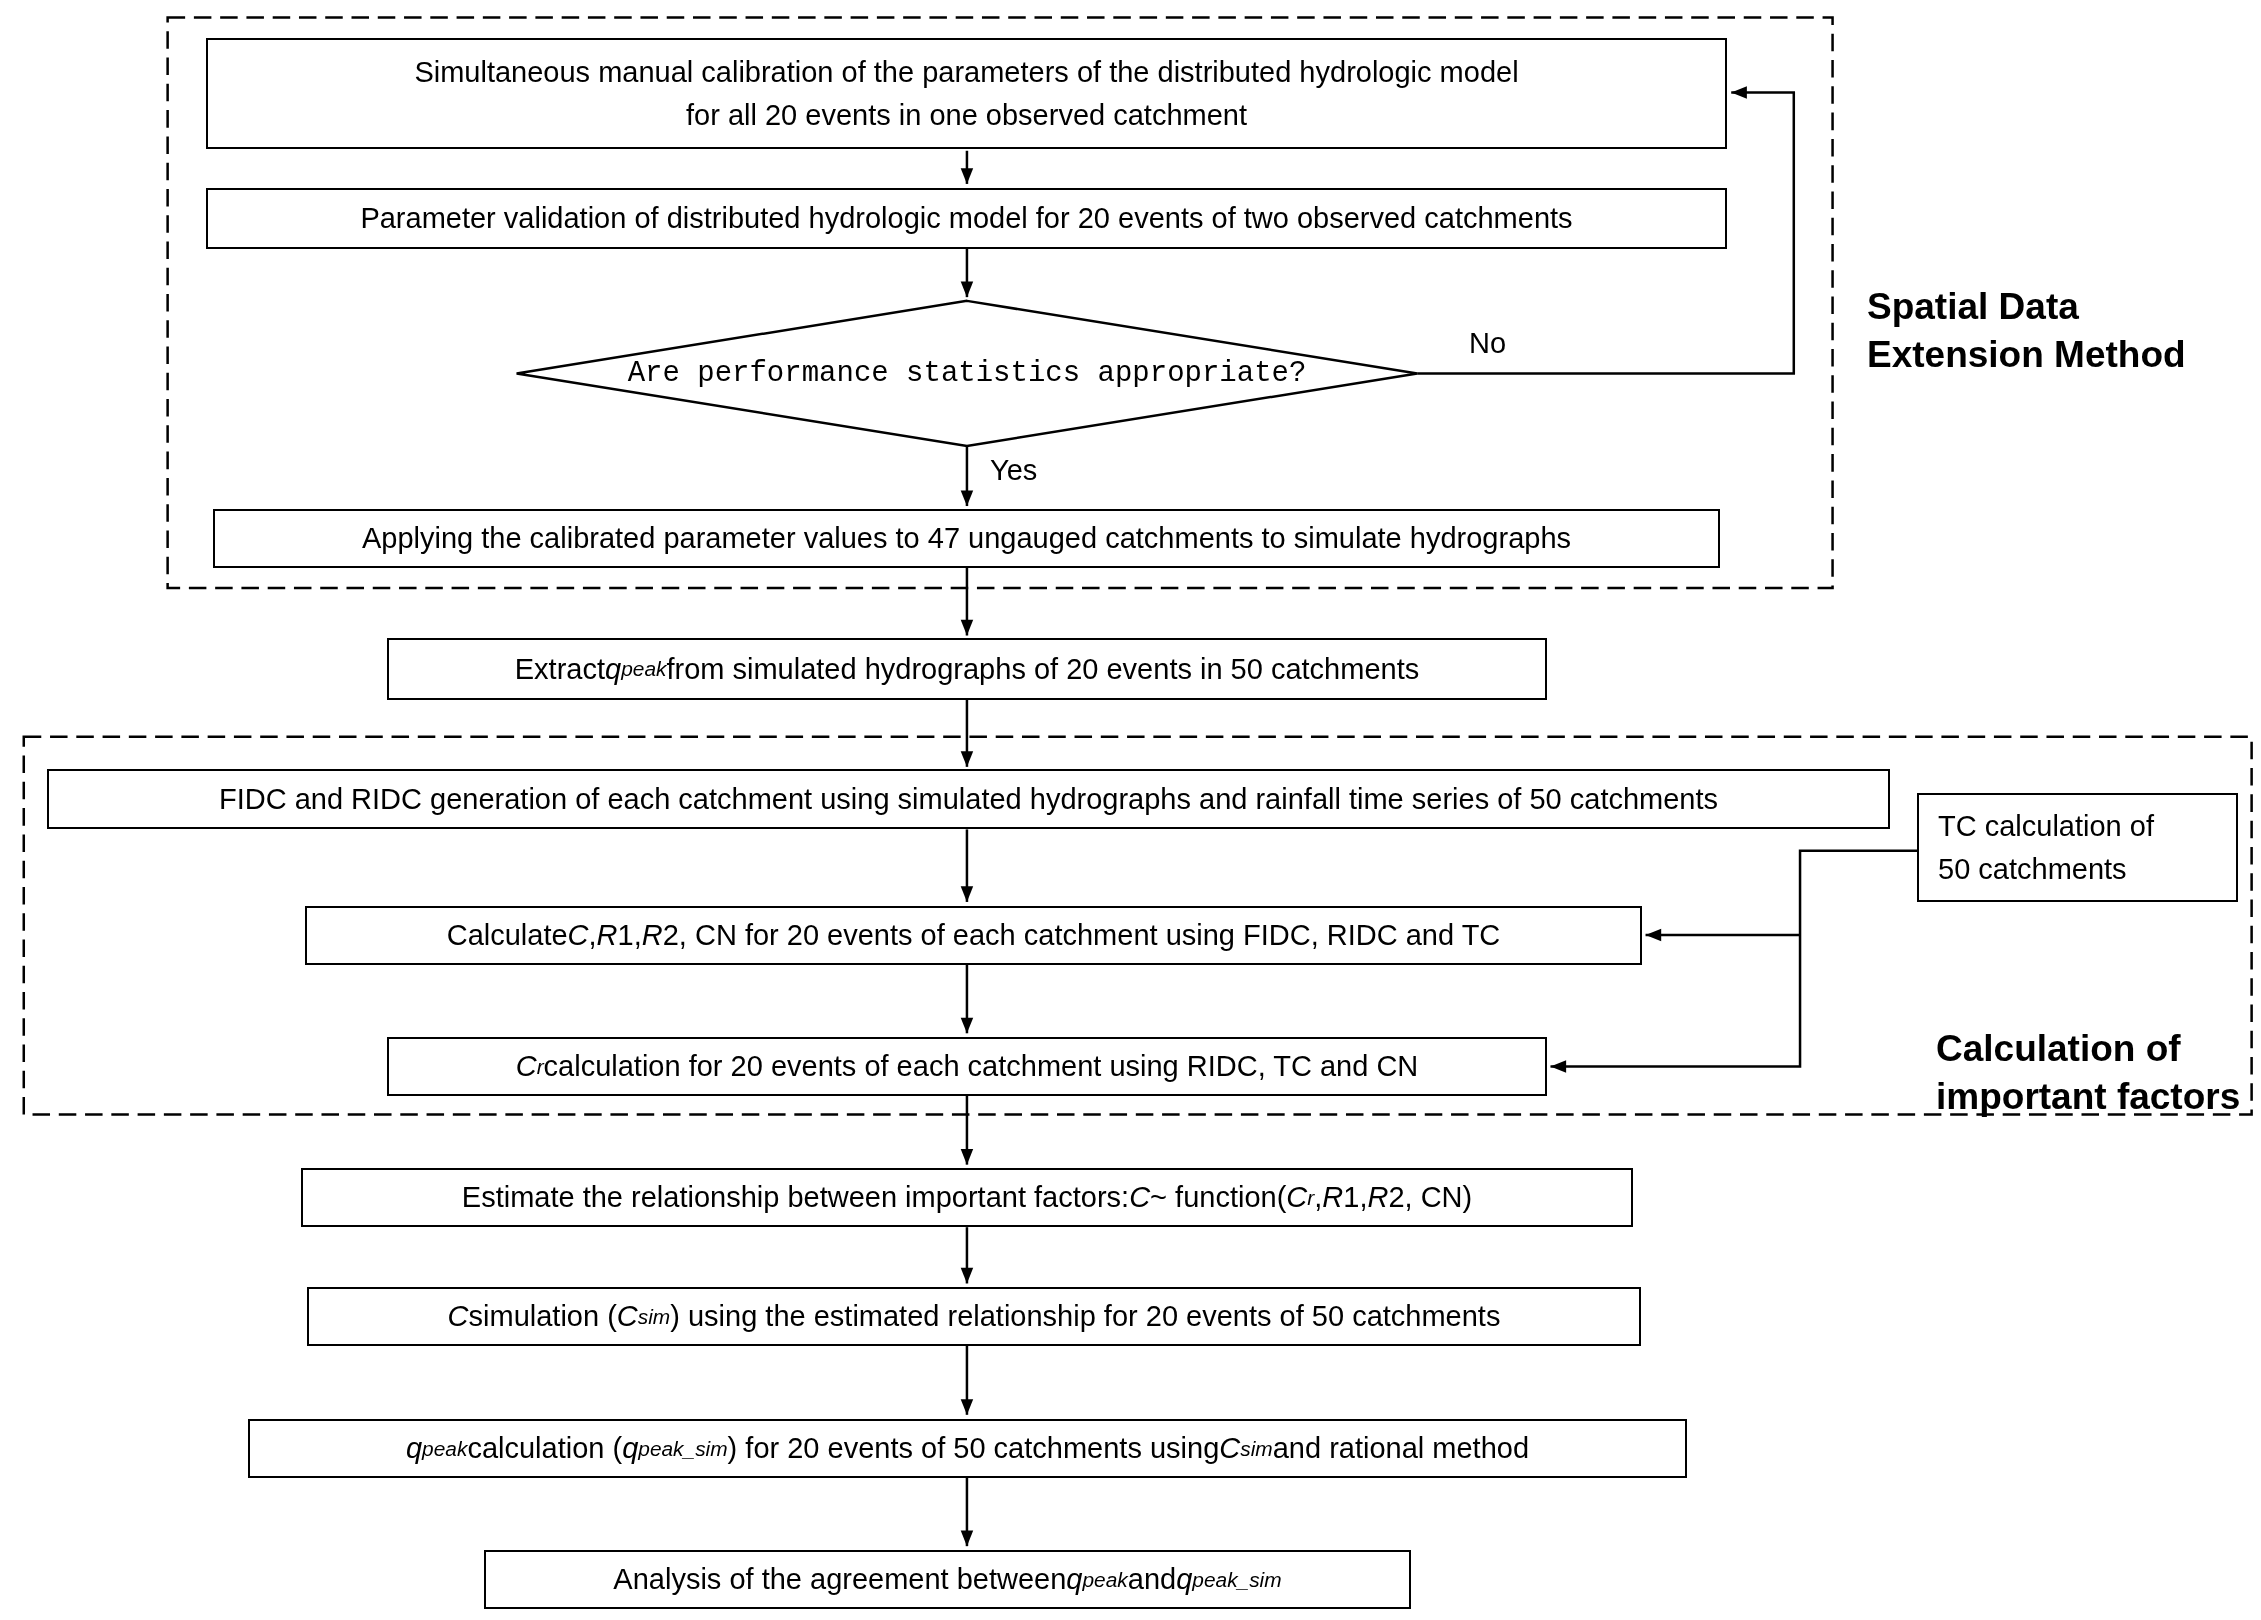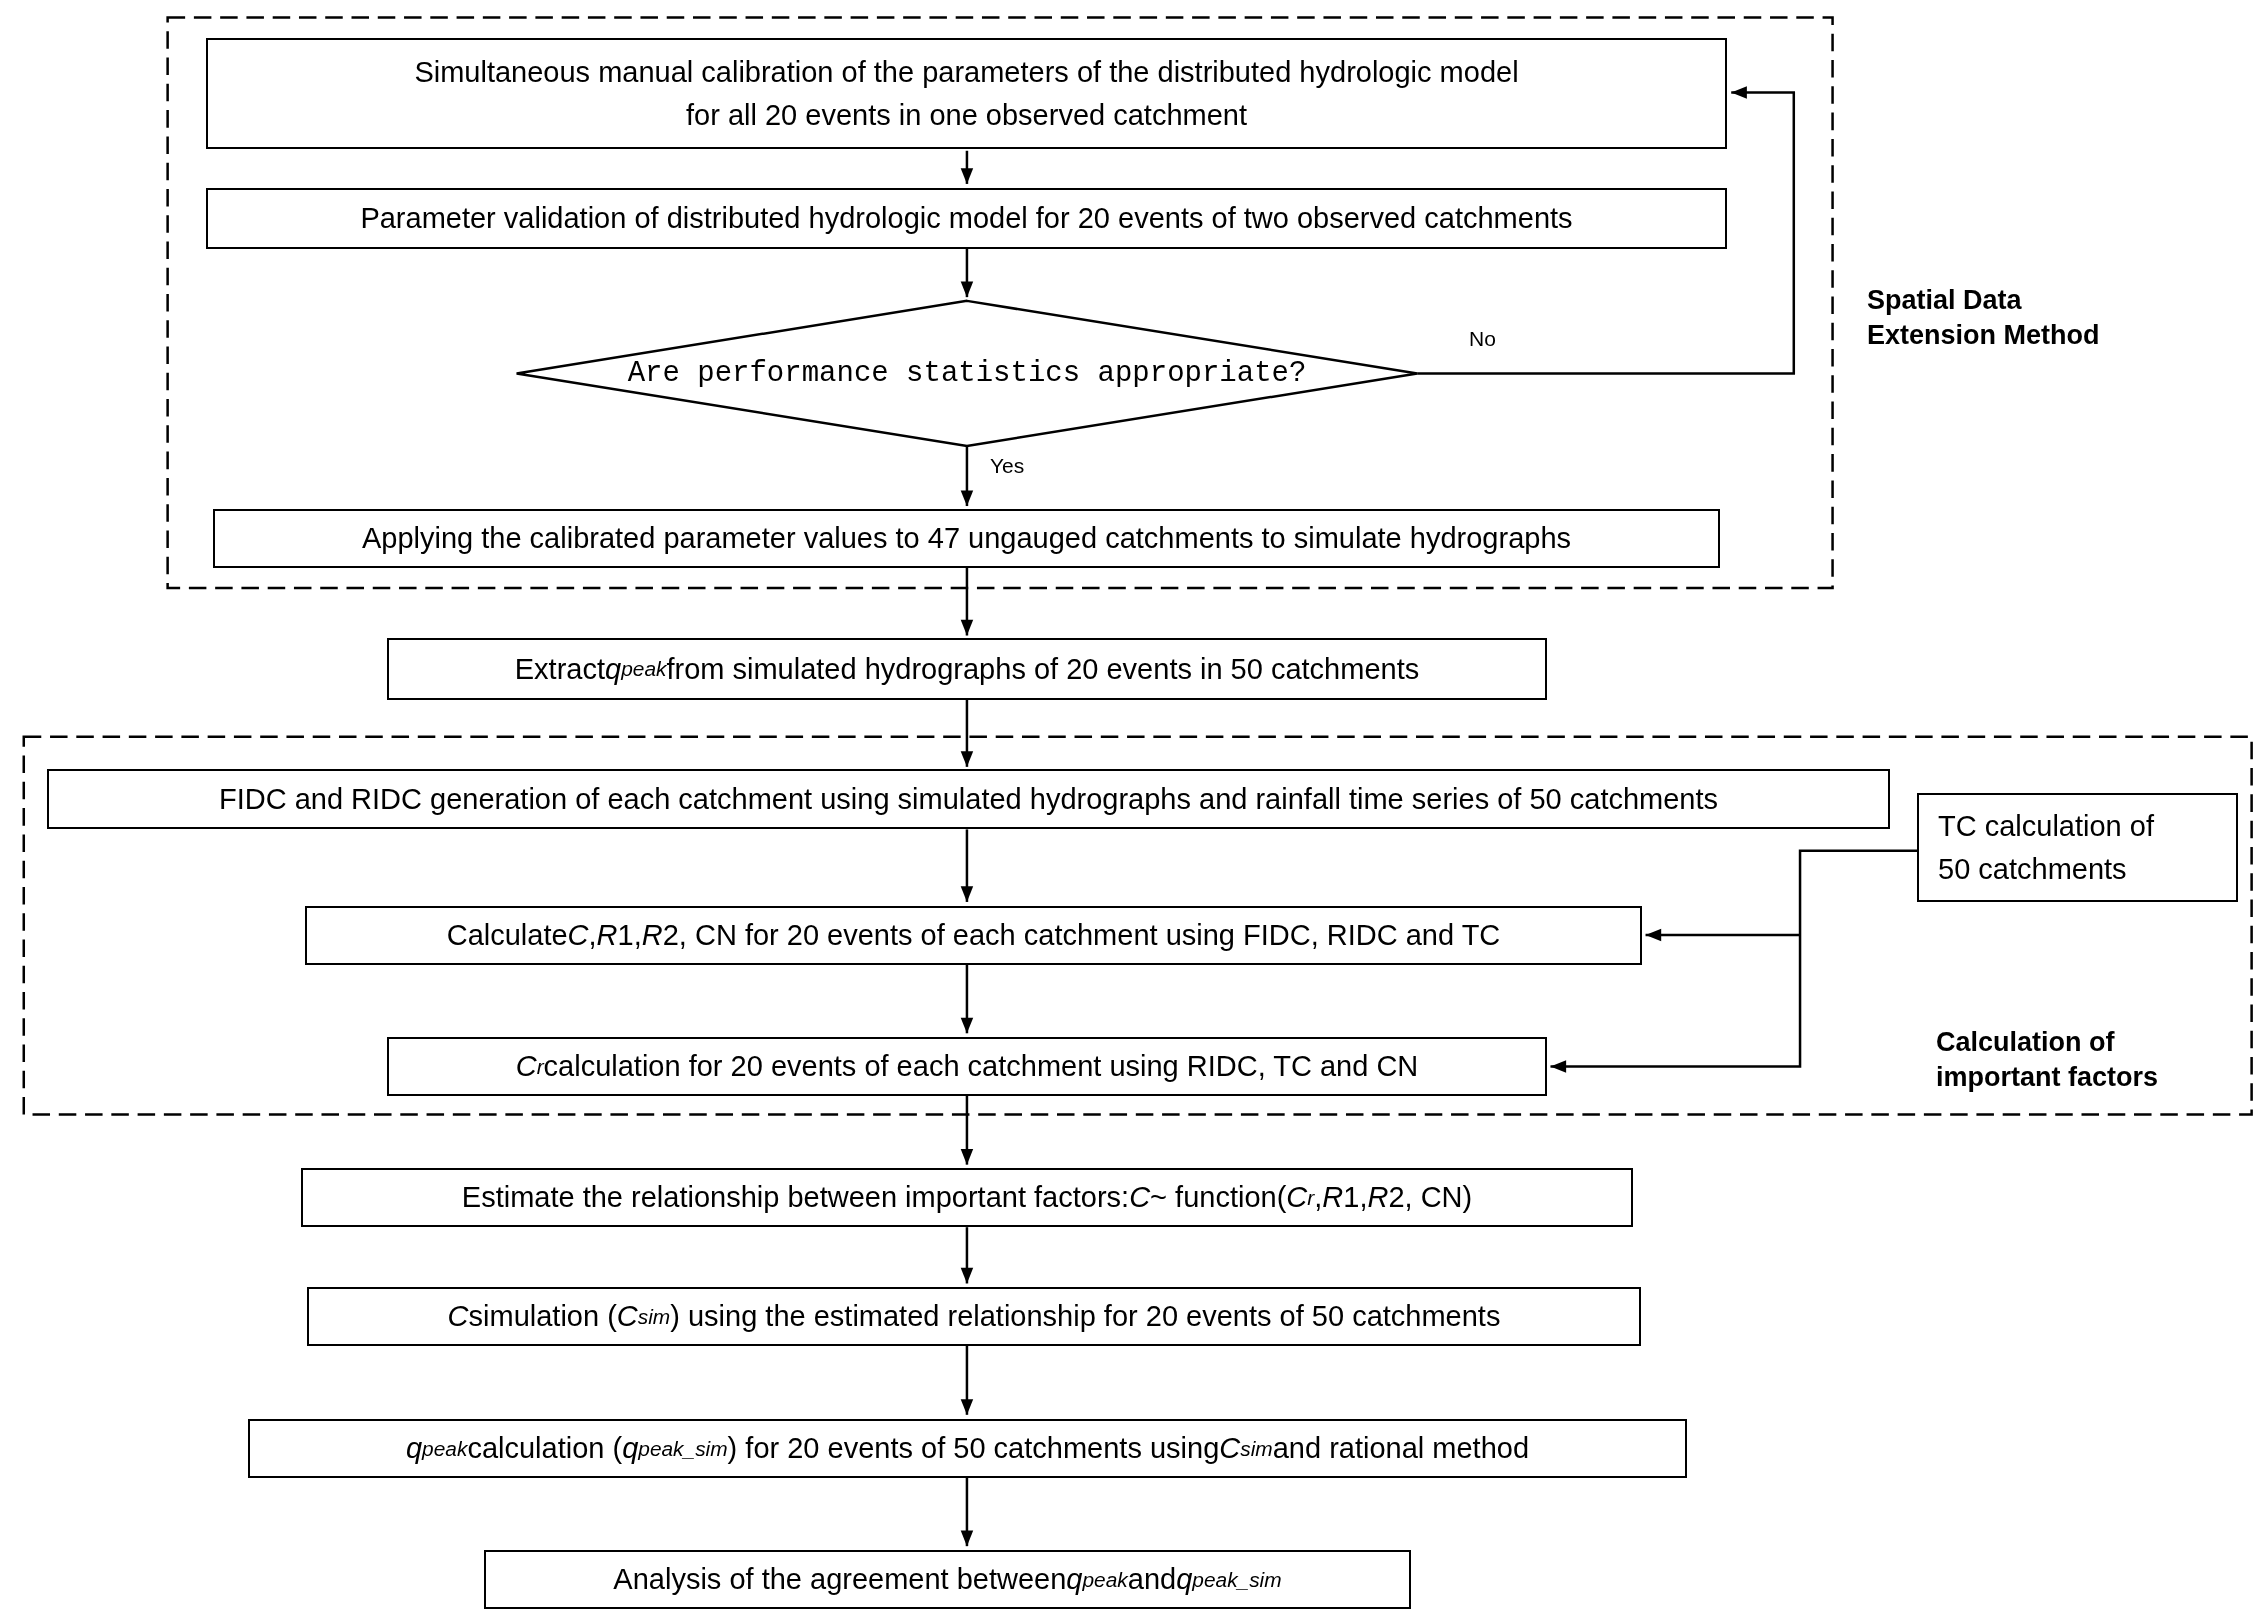--- a/index.html
+++ b/index.html
@@ -30,37 +30,37 @@
     padding: 0 0;
   }
   .node.left-align {
     justify-content: flex-start;
     text-align: left;
     padding-left: 19px;
   }
   .free-label {
     position: absolute;
     background: transparent;
-    font-size: 21px;
+    font-size: 29px;
     line-height: 1.3;
     white-space: pre-line;
   }
   .diamond-label {
     position: absolute;
     display: flex;
     align-items: center;
     justify-content: center;
     text-align: center;
     font-size: 29px;
     background: transparent;
     font-family: Liberation Mono, monospace;
   }
   .region-label {
     position: absolute;
-    font-size: 27px;
+    font-size: 37px;
     font-weight: bold;
     line-height: 1.3;
     white-space: pre-line;
     background: transparent;
   }
   .it { font-style: italic; }
   sub { font-size: 0.72em; line-height: 0; }
 </style>
 </head>
 <body>

